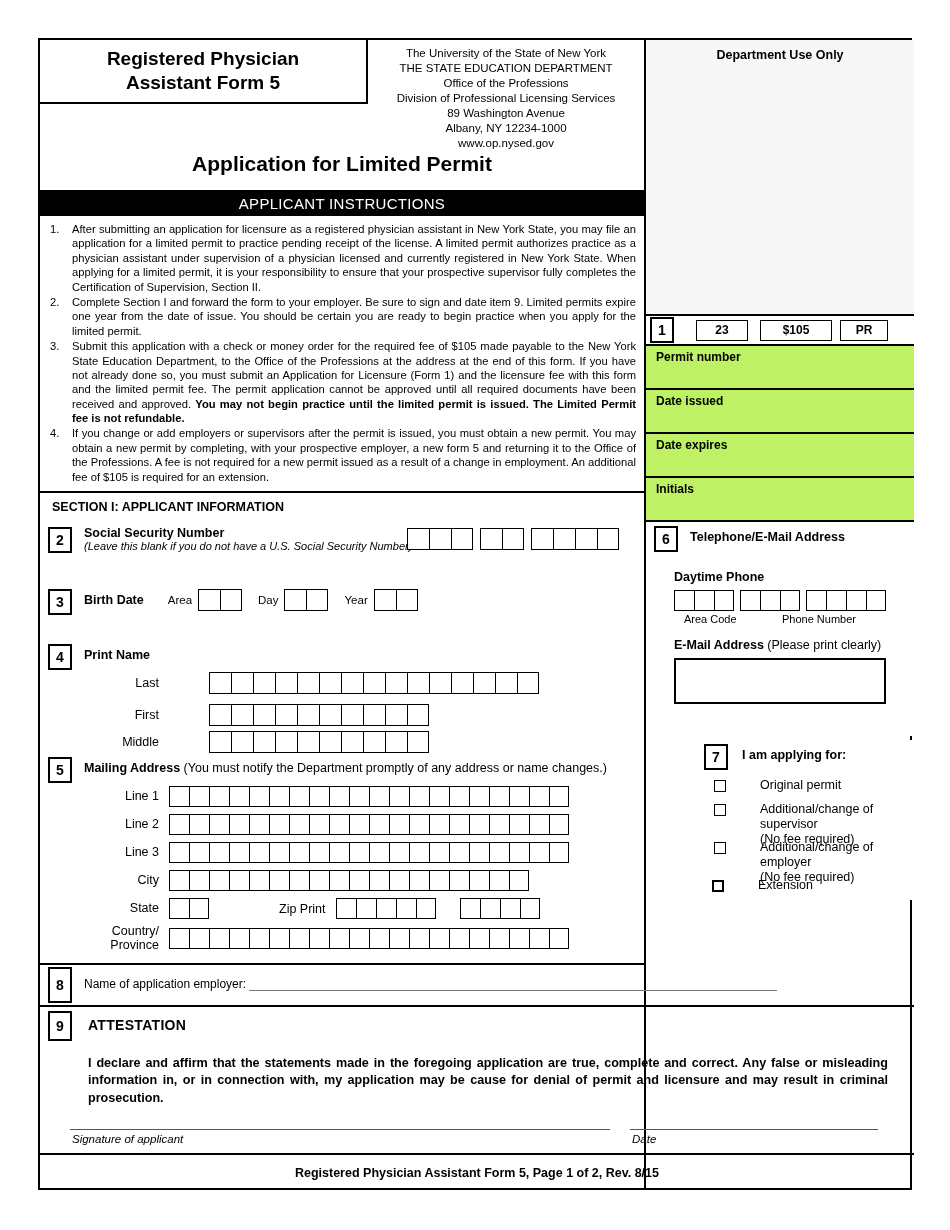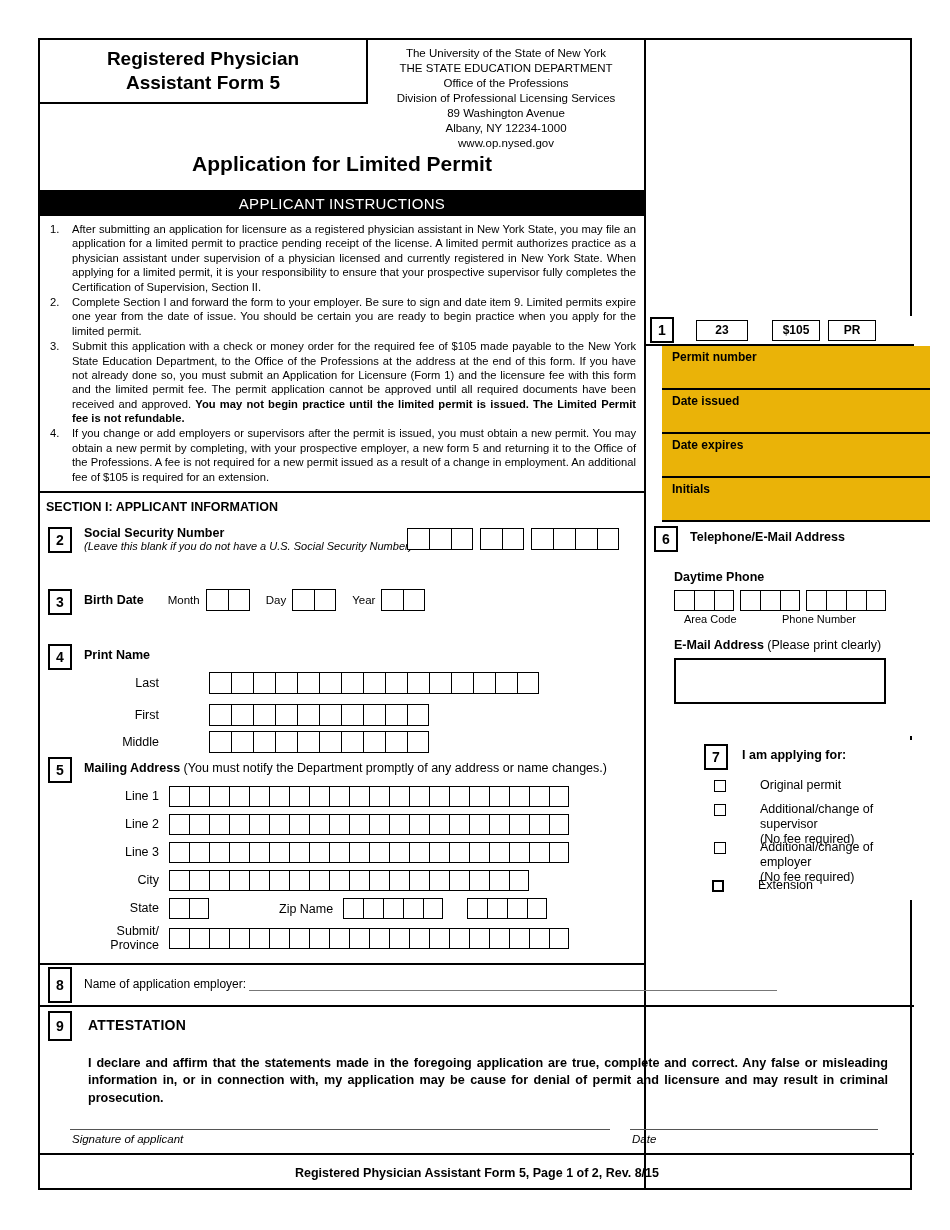--- a/index.html
+++ b/index.html
@@ -67,21 +67,21 @@
   .instr-item{display:flex;font-size:11.2px;line-height:1.285;margin-bottom:1px;}
   .instr-num{width:26px;flex:0 0 26px;padding-left:4px;box-sizing:border-box;}
   .instr-txt{flex:1;text-align:justify;text-justify:inter-word;}
   .instr-txt b{font-weight:bold;}
 
   
   .sec1-hdr{
     position:absolute;left:0;top:453px;width:604px;height:28px;
     box-sizing:border-box;
     display:flex;align-items:center;
-    padding-left:6px;
+    padding-left:12px;
     font-size:12.5px;font-weight:bold;
   }
 
   
   .numbox{
     width:24px;height:26px;border:2px solid #000;box-sizing:border-box;
     display:flex;align-items:center;justify-content:center;
     font-size:14px;font-weight:bold;background:#fff;
   }
 
@@ -145,22 +145,22 @@
     width:24px;height:26px;margin-left:4px;border:2px solid #000;box-sizing:border-box;
     display:flex;align-items:center;justify-content:center;font-size:14px;font-weight:bold;
   }
   .feepill{
     border:1.6px solid #000;height:21px;box-sizing:border-box;
     display:flex;align-items:center;justify-content:center;
     font-size:12px;font-weight:bold;background:#fff;
   }
   .deptfield{
     position:absolute;left:0;width:268px;height:44px;
-    background:#eab308;border-bottom:2px solid #000;box-sizing:border-box;
-    padding:4px 0 0 10px;font-size:12px;font-weight:bold;margin-left:16px;
+    background:#bef264;border-bottom:2px solid #000;box-sizing:border-box;
+    padding:4px 0 0 10px;font-size:12px;font-weight:bold;
   }
   .s6{position:absolute;left:0;top:482px;width:268px;height:214px;background:#fff;}
   .s6 .badge{position:absolute;left:8px;top:4px;}
   .s6 .hd{position:absolute;left:44px;top:8px;font-size:12.5px;font-weight:bold;}
   .s6 .sub{position:absolute;font-size:12.5px;font-weight:bold;}
   .s6 .cap{position:absolute;font-size:11px;}
   .emailbox{
     position:absolute;border:2px solid #000;box-sizing:border-box;background:#fff;
   }
   .s7{position:absolute;left:0;top:700px;width:268px;height:160px;background:#fff;}
@@ -274,21 +274,21 @@
               <div class="cell"></div>
               <div class="cell"></div>
             </div>
         </div>
       </div>
 
       <div class="s3">
         <div class="badge numbox">3</div>
         <div class="line">
           <div class="lbl-b" style="margin-right:24px;">Birth Date</div>
-          <div class="lb">Month</div>
+          <div class="lb">Area</div>
           <div class="comb" id="bd-0">
               <div class="cell"></div>
               <div class="cell"></div>
             </div>
           <div style="width:16px"></div>
           <div class="lb">Day</div>
           <div class="comb" id="bd-1">
               <div class="cell"></div>
               <div class="cell"></div>
             </div>
@@ -460,39 +460,39 @@
               <div class="cell"></div>
             </div>
         </div>
         <div class="r" style="left:44px;top:145px;">
           <div class="rl">State</div>
           <div class="comb sm" id="st-0">
               <div class="cell"></div>
               <div class="cell"></div>
             </div>
           <div style="width:70px"></div>
-          <div class="lbl" style="margin-right:10px;">Zip Name</div>
+          <div class="lbl" style="margin-right:10px;">Zip Print</div>
           <div class="comb sm" id="zp-0">
               <div class="cell"></div>
               <div class="cell"></div>
               <div class="cell"></div>
               <div class="cell"></div>
               <div class="cell"></div>
             </div>
           <div style="width:24px"></div>
           <div class="comb sm" id="zp-1">
               <div class="cell"></div>
               <div class="cell"></div>
               <div class="cell"></div>
               <div class="cell"></div>
             </div>
         </div>
         <div class="r" style="left:44px;top:172px;">
           <div class="rl">
-            <span>Submit/</span><br>
+            <span>Country/</span><br>
             <span>Province</span>
           </div>
           <div class="comb sm" id="ct-0">
               <div class="cell"></div>
               <div class="cell"></div>
               <div class="cell"></div>
               <div class="cell"></div>
               <div class="cell"></div>
               <div class="cell"></div>
               <div class="cell"></div>
@@ -509,25 +509,28 @@
               <div class="cell"></div>
               <div class="cell"></div>
               <div class="cell"></div>
             </div>
         </div>
       </div>
     </div>
 
     <div class="right-col">
 
+      <div class="deptonly">
+        <span>Department Use Only</span>
+      </div>
 
       <div class="feerow">
         <div class="n">1</div>
         <div class="feepill" style="width:52px;margin-left:22px;">23</div>
-        <div class="feepill" style="width:48px;margin-left:24px;">$105</div>
+        <div class="feepill" style="width:72px;margin-left:12px;">$105</div>
         <div class="feepill" style="width:48px;margin-left:8px;">PR</div>
       </div>
 
       <div class="deptfield" style="top:306px;">
         <span>Permit number</span>
       </div>
       <div class="deptfield" style="top:350px;">
         <span>Date issued</span>
       </div>
       <div class="deptfield" style="top:394px;">

